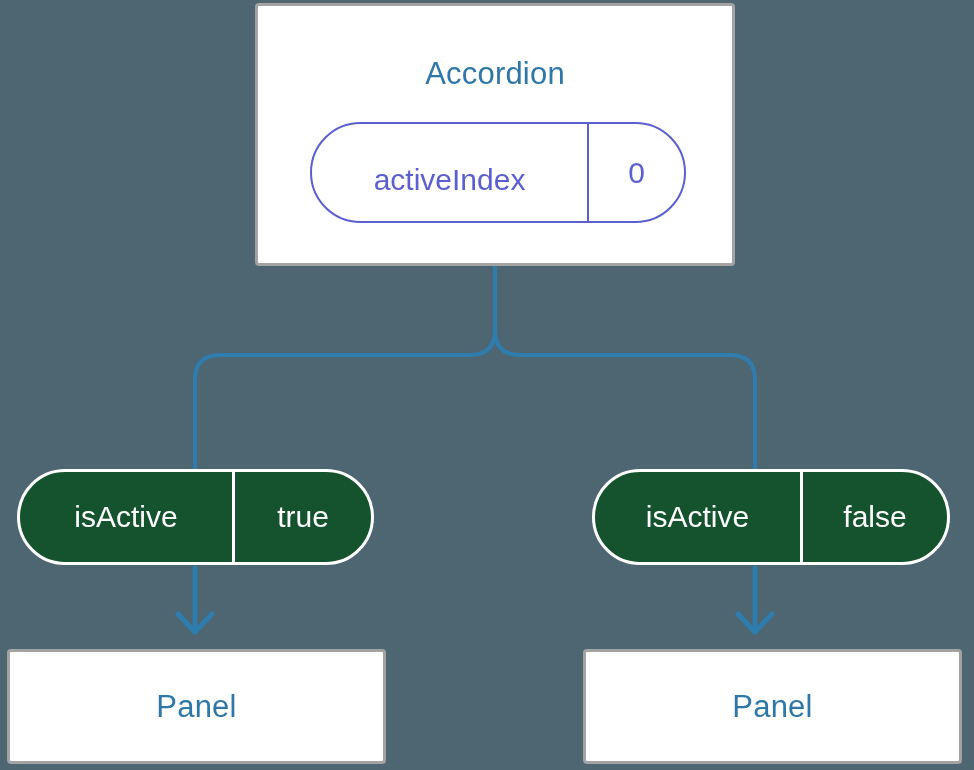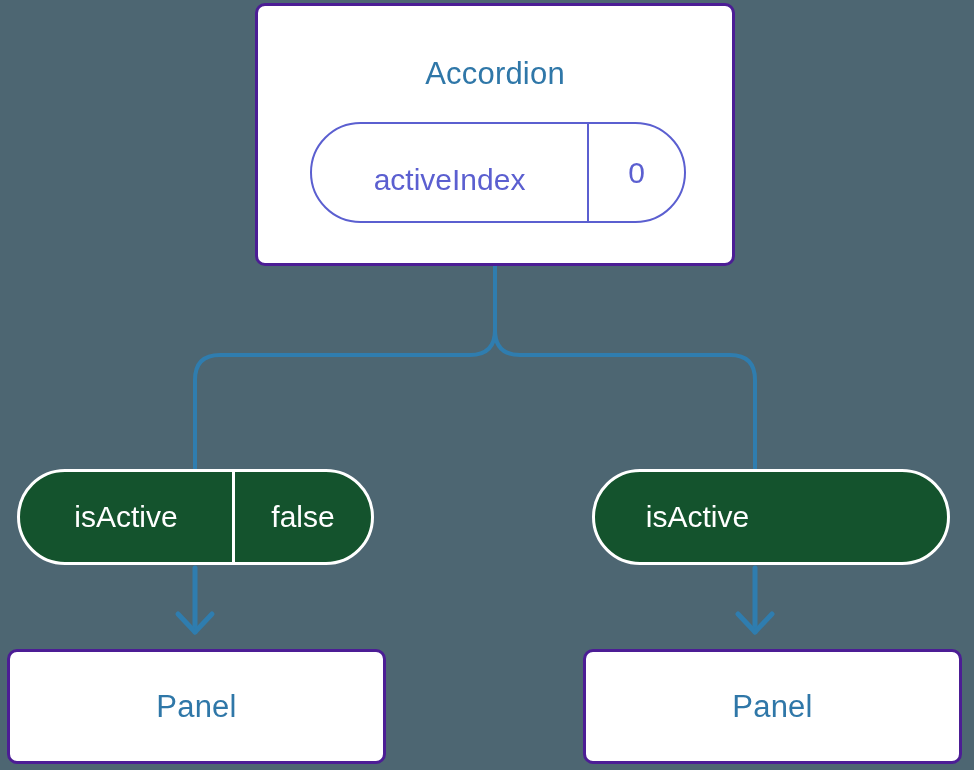--- a/index.html
+++ b/index.html
@@ -27,22 +27,22 @@
     height: 770px;
     z-index: 1;
   }
 
   
   .node { position: absolute; z-index: 2; box-sizing: border-box; }
 
   
   .card {
     background: #FFFFFF;
-    border: 3px solid #4c1d95;
-    border-radius: 10px;
+    border: 3px solid #a3a3a3;
+    border-radius: 4px;
     display: flex;
     flex-direction: column;
     align-items: center;
   }
   .card-title {
     color: #2F77A8;
     font-size: 31px;
     font-weight: 400;
     letter-spacing: 0.2px;
     line-height: 1;
@@ -181,25 +181,26 @@
     <div class="card-title">Accordion</div>
 
     <div class="pill pill-outline" id="active-index-pill">
       <div class="pill-key">activeIndex</div>
       <div class="pill-val">0</div>
     </div>
   </div>
 
   <div class="node pill pill-filled" id="is-active-pill-left">
     <div class="pill-key">isActive</div>
-    <div class="pill-val">false</div>
+    <div class="pill-val">true</div>
   </div>
 
   <div class="node pill pill-filled" id="is-active-pill-right">
     <div class="pill-key">isActive</div>
+    <div class="pill-val">false</div>
   </div>
 
   <div class="node card" id="panel-card-left">
     <div class="card-title">Panel</div>
   </div>
 
   <div class="node card" id="panel-card-right">
     <div class="card-title">Panel</div>
   </div>
 

